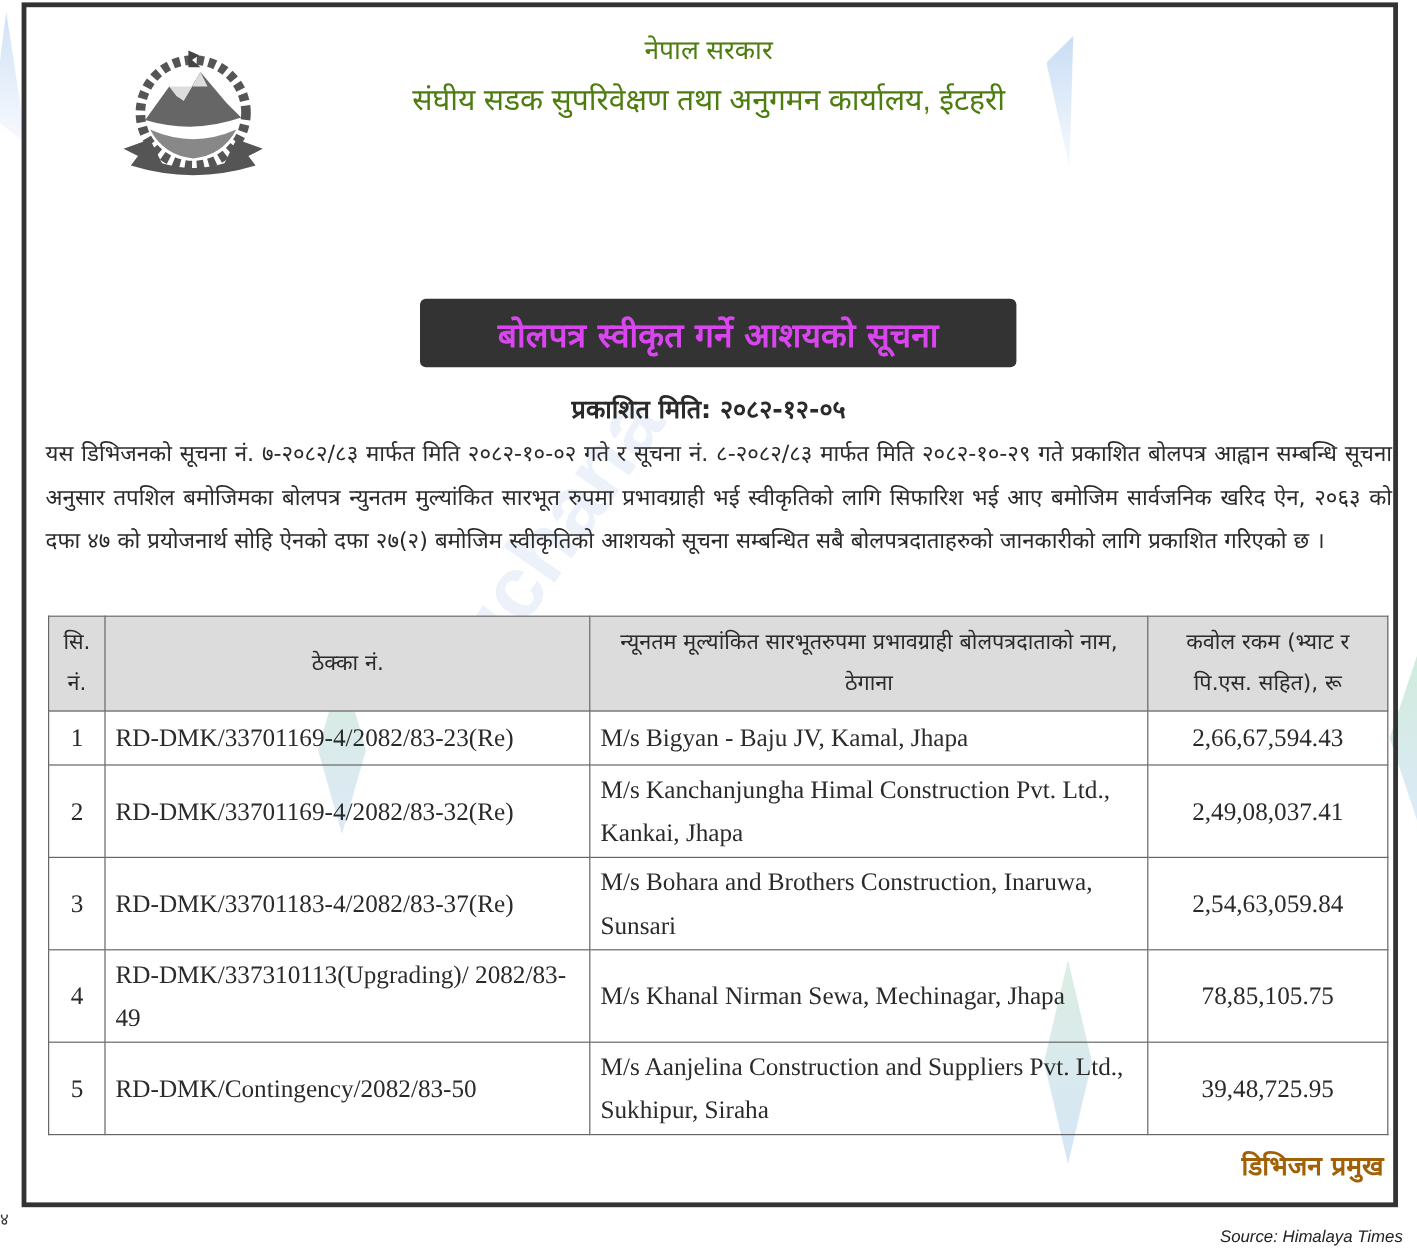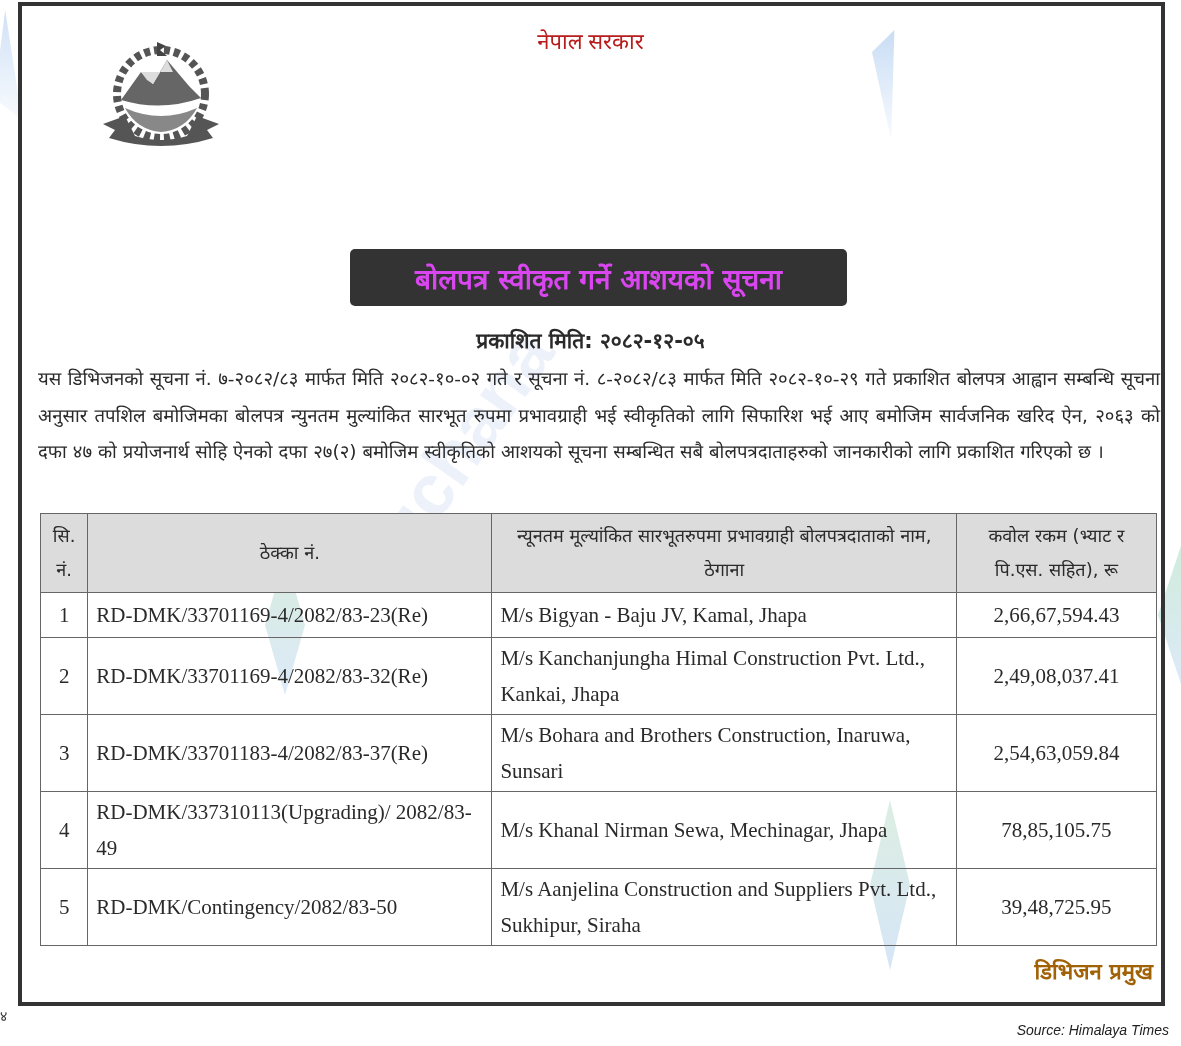--- a/index.html
+++ b/index.html
@@ -10,21 +10,21 @@
   .wm-r2 { left: 1158px; top: 540px; width: 25px; height: 150px; background: linear-gradient(180deg, rgba(120,200,150,0.35), rgba(120,170,230,0.25)); clip-path: polygon(100% 0, 100% 100%, 0 50%); }
   .wm-c1 { left: 265px; top: 555px; width: 40px; height: 140px; background: linear-gradient(180deg, rgba(140,200,160,0.35), rgba(120,170,230,0.25)); clip-path: polygon(50% 0, 100% 50%, 50% 100%, 0 50%); }
   .wm-c2 { left: 870px; top: 800px; width: 40px; height: 170px; background: linear-gradient(180deg, rgba(140,200,160,0.3), rgba(120,170,230,0.3)); clip-path: polygon(50% 0, 100% 50%, 50% 100%, 0 50%); }
   .wm-text { left: 300px; top: 420px; transform: rotate(-55deg); font-family: "Liberation Sans", sans-serif; font-weight: bold; font-size: 72px; color: rgba(100,140,210,0.12); }
 
   .frame { position: absolute; left: 18px; top: 2px; width: 1147px; height: 1004px; border: 4px solid #333; box-sizing: border-box; background: transparent; }
 
   .emblem { position: absolute; left: 95px; top: 38px; width: 132px; height: 112px; }
 
   .header { position: absolute; left: 0; top: 28px; width: 1181px; text-align: center; }
-  .h-line { display: block; font-family: Liberation Serif, serif; color: #b91c1c; }
+  .h-line { display: block; font-family: Liberation Sans, sans-serif; color: #4d7c0f; }
   .h1 { font-size: 22px; line-height: 28px; height: 40px; }
   .h2 { font-size: 21px; line-height: 28px; height: 40px; }
   .h3 { font-size: 21px; line-height: 28px; height: 40px; }
   .h4 { font-size: 25px; line-height: 32px; height: 40px; }
   .h5 { font-size: 30px; line-height: 36px; height: 46px; font-weight: bold; }
 
   .title-banner { position: absolute; left: 350px; top: 249px; width: 497px; height: 57px; background: #333333; border-radius: 5px; color: #d946ef; font-size: 28px; font-weight: bold; display: flex; align-items: center; justify-content: center; }
 
   .pub-date { position: absolute; left: 0; top: 326px; width: 1181px; text-align: center; font-size: 21px; font-weight: bold; color: #2a2a2a; }
 
@@ -62,20 +62,21 @@
   <circle cx="66" cy="56" r="44" fill="none" stroke="#555" stroke-width="8" stroke-dasharray="6 4"></circle>
   <path d="M26 62 L46 34 L58 46 L72 22 L94 48 L106 60 Q66 74 26 62 Z" fill="#666"></path>
   <path d="M46 34 L52 42 L58 46 L64 36 L72 22 L78 34 Z" fill="#ddd"></path>
   <path d="M30 70 Q66 86 102 70 Q90 92 66 94 Q42 92 30 70 Z" fill="#888"></path>
   <path d="M8 86 L30 78 L40 98 Q66 106 92 98 L102 78 L124 86 L112 92 L118 100 Q66 116 14 100 L20 92 Z" fill="#555"></path>
   <path d="M62 4 L62 18 L72 18 L65 12 L71 8 Z" fill="#444"></path>
 </svg>
 
 <div class="header">
   <span class="h-line h1">नेपाल सरकार</span>
+  <span class="h-line h4">संघीय सडक सुपरिवेक्षण तथा अनुगमन कार्यालय, ईटहरी</span>
 </div>
 
 <div class="title-banner">बोलपत्र स्वीकृत गर्ने आशयको सूचना</div>
 
 <div class="pub-date">प्रकाशित मिति: २०८२-१२-०५</div>
 
 <div class="para">यस डिभिजनको सूचना नं. ७-२०८२/८३ मार्फत मिति २०८२-१०-०२ गते र सूचना नं. ८-२०८२/८३ मार्फत मिति २०८२-१०-२९ गते प्रकाशित बोलपत्र आह्वान सम्बन्धि सूचना अनुसार तपशिल बमोजिमका बोलपत्र न्युनतम मुल्यांकित सारभूत रुपमा प्रभावग्राही भई स्वीकृतिको लागि सिफारिश भई आए बमोजिम सार्वजनिक खरिद ऐन, २०६३ को दफा ४७ को प्रयोजनार्थ सोहि ऐनको दफा २७(२) बमोजिम स्वीकृतिको आशयको सूचना सम्बन्धित सबै बोलपत्रदाताहरुको जानकारीको लागि प्रकाशित गरिएको छ ।</div>
 
 <table class="tender">
   <thead>

